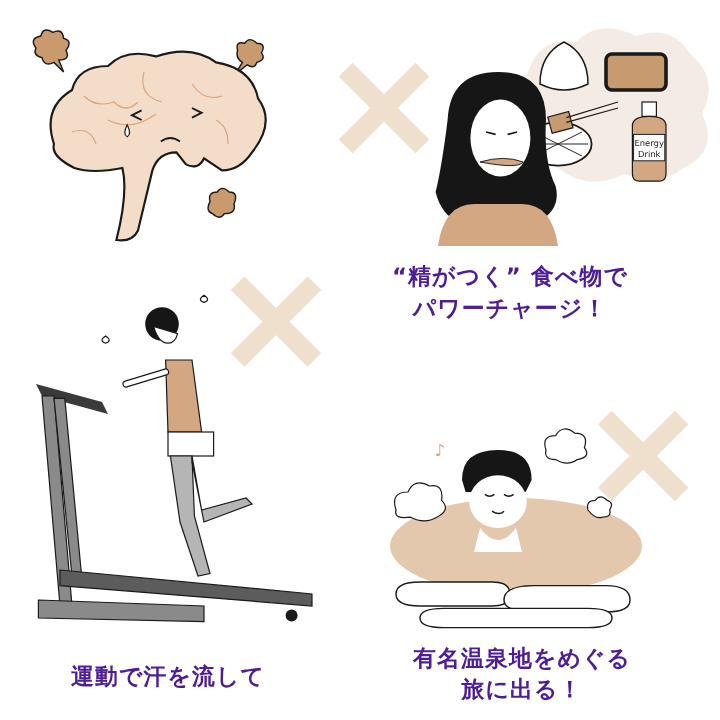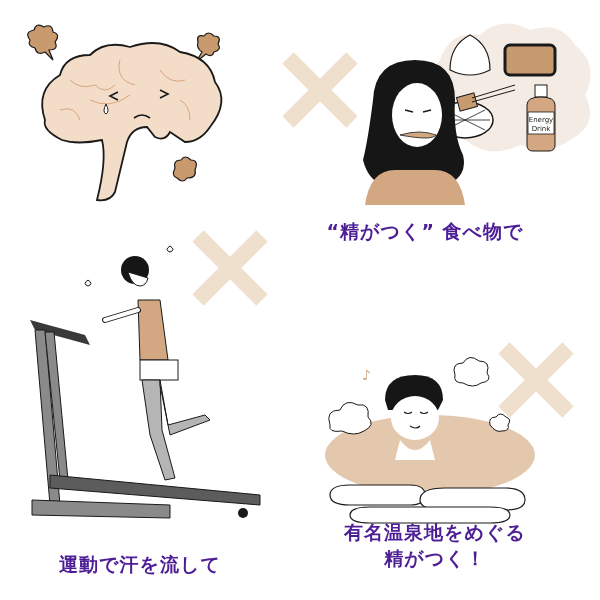--- a/index.html
+++ b/index.html
@@ -73,20 +73,21 @@
   <svg width="120" height="150" style="left:355px;top:55px" viewBox="0 0 120 150">
     <path d="M60 5 q-40 0 -42 40 q-5 40 -10 60 q5 20 20 25 l65 0 q20 -10 15 -30 q-10 -20 -8 -55 q0 -40 -40 -40z" fill="#161616"></path>
     <ellipse cx="62" cy="60" rx="25" ry="32" fill="#fff"></ellipse>
     <path d="M45 80 q20 -6 36 0 q-4 6 -36 0z" fill="#d2a781" stroke="#1a1a1a" stroke-width="0.8"></path>
     <path d="M50 55 l8 2 M68 57 l8 -2" stroke="#1a1a1a" stroke-width="1.4"></path>
     <path d="M10 150 q5 -35 30 -35 l40 0 q25 0 30 35z" fill="#d2a781"></path>
   </svg>
 </div>
 <div class="caption" style="left:305px;top:218px;width:240px;">
   <span>“精がつく” 食べ物で</span>
+  <span>パワーチャージ！</span>
 </div>
 
 <svg width="280" height="300" style="left:10px;top:220px" viewBox="0 0 280 300">
 
   <g>
     <path d="M20 100 L75 115 L80 125 L25 110z" fill="#3a3a3a"></path>
     <path d="M25 110 L40 285 L50 285 L35 110z" fill="#8a8a8a" stroke="#1a1a1a"></path>
     <path d="M35 112 L50 260 L58 260 L44 112z" fill="#8a8a8a" stroke="#1a1a1a"></path>
     <path d="M40 255 L250 275 L250 285 L40 268z" fill="#5c5c5c" stroke="#1a1a1a"></path>
     <path d="M22 280 L160 285 L160 298 L22 295z" fill="#8a8a8a" stroke="#1a1a1a"></path>
@@ -125,16 +126,16 @@
   <path d="M80 100 q15 20 30 0 l5 20 l-40 0z" fill="#fff"></path>
   <path d="M84 72 q4 3 8 0 M100 72 q4 3 8 0 M90 86 q6 4 10 0" stroke="#1a1a1a" stroke-width="1.2" fill="none"></path>
 
   <g fill="#fff" stroke="#1a1a1a" stroke-width="1.2">
     <path d="M10 155 q0 -10 20 -10 l60 0 q15 0 15 10 q0 10 -15 10 l-60 0 q-20 0 -20 -10z"></path>
     <path d="M100 160 q0 -12 25 -12 l60 0 q20 0 20 12 q0 10 -20 10 l-60 0 q-25 0 -25 -10z"></path>
     <path d="M30 175 q0 -8 20 -8 l120 0 q20 0 20 8 q0 8 -20 8 l-120 0 q-20 0 -20 -8z"></path>
   </g>
   <text x="42" y="40" font-size="14" fill="#d2a781" font-family="DejaVu Sans, sans-serif">♪</text>
 </svg>
-<div class="caption" style="left:315px;top:520px;width:240px;font-family:Liberation Serif, serif;">
+<div class="caption" style="left:315px;top:536px;width:240px;">
   <span>有名温泉地をめぐる</span>
-  <span>精がつく！</span>
+  <span>旅に出る！</span>
 </div>
 
 </body></html>

